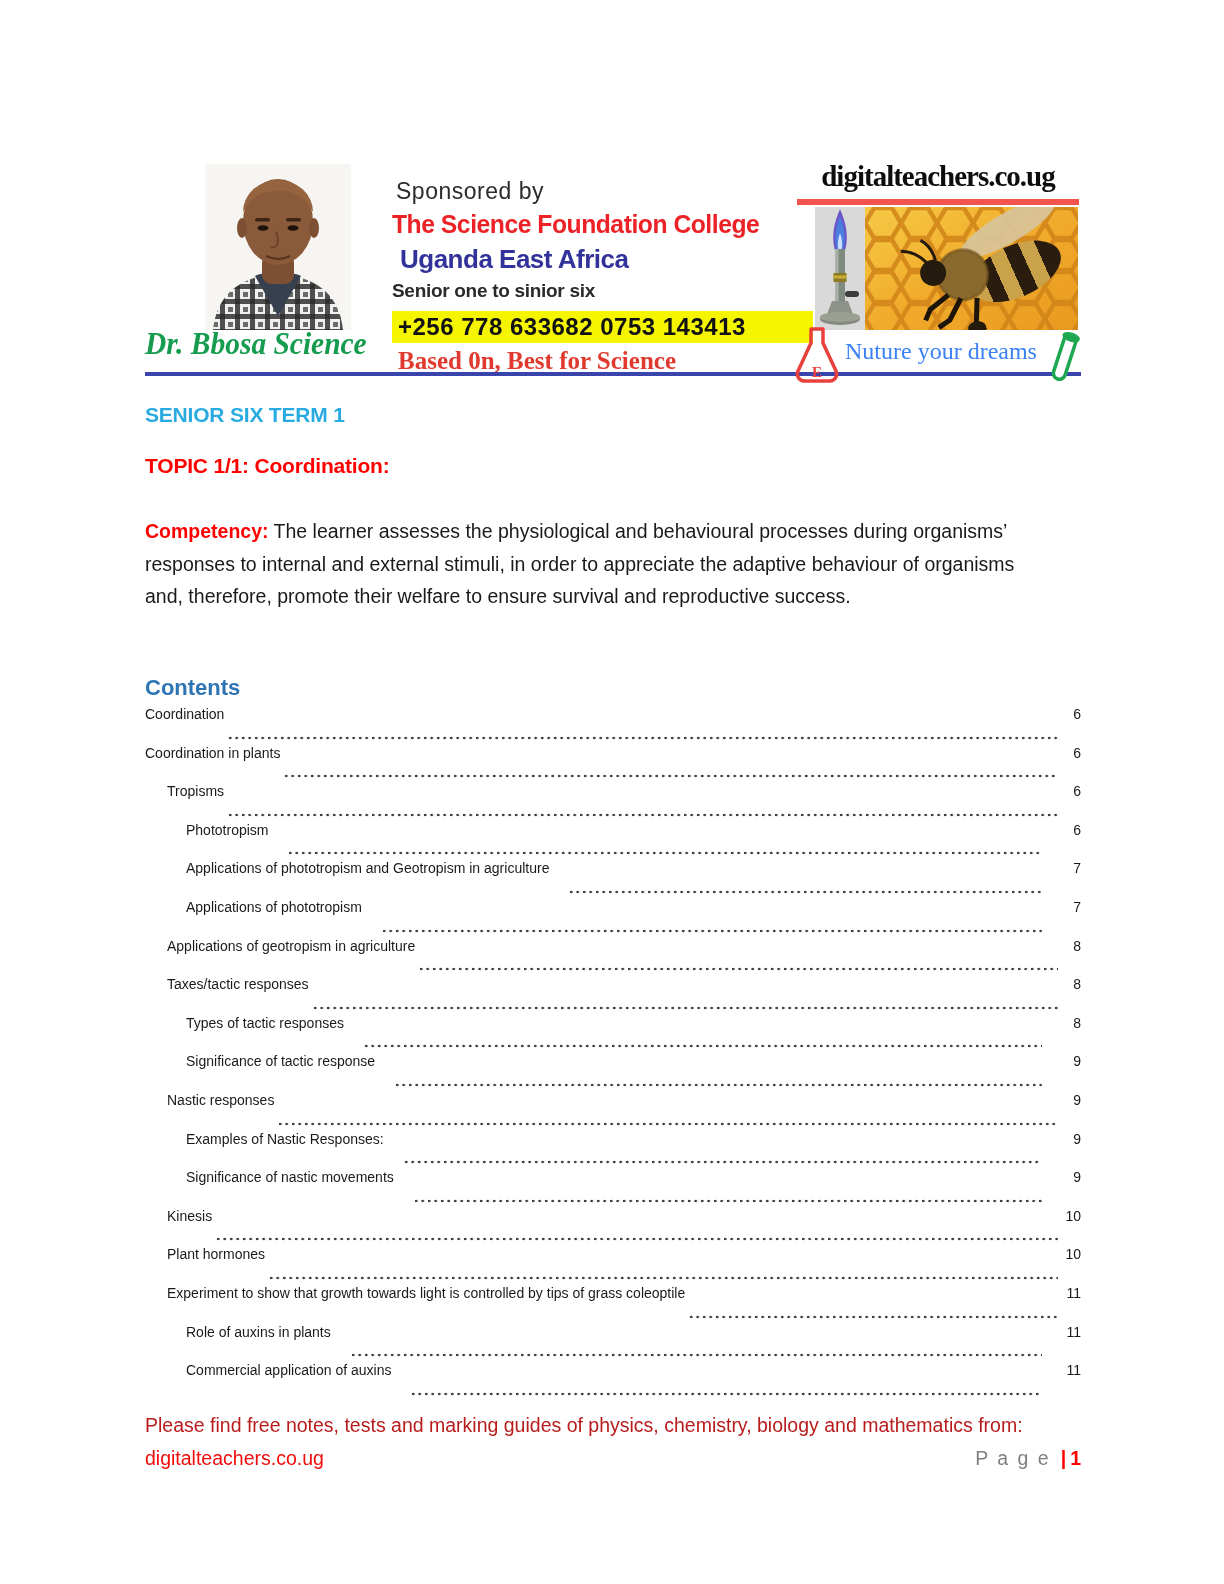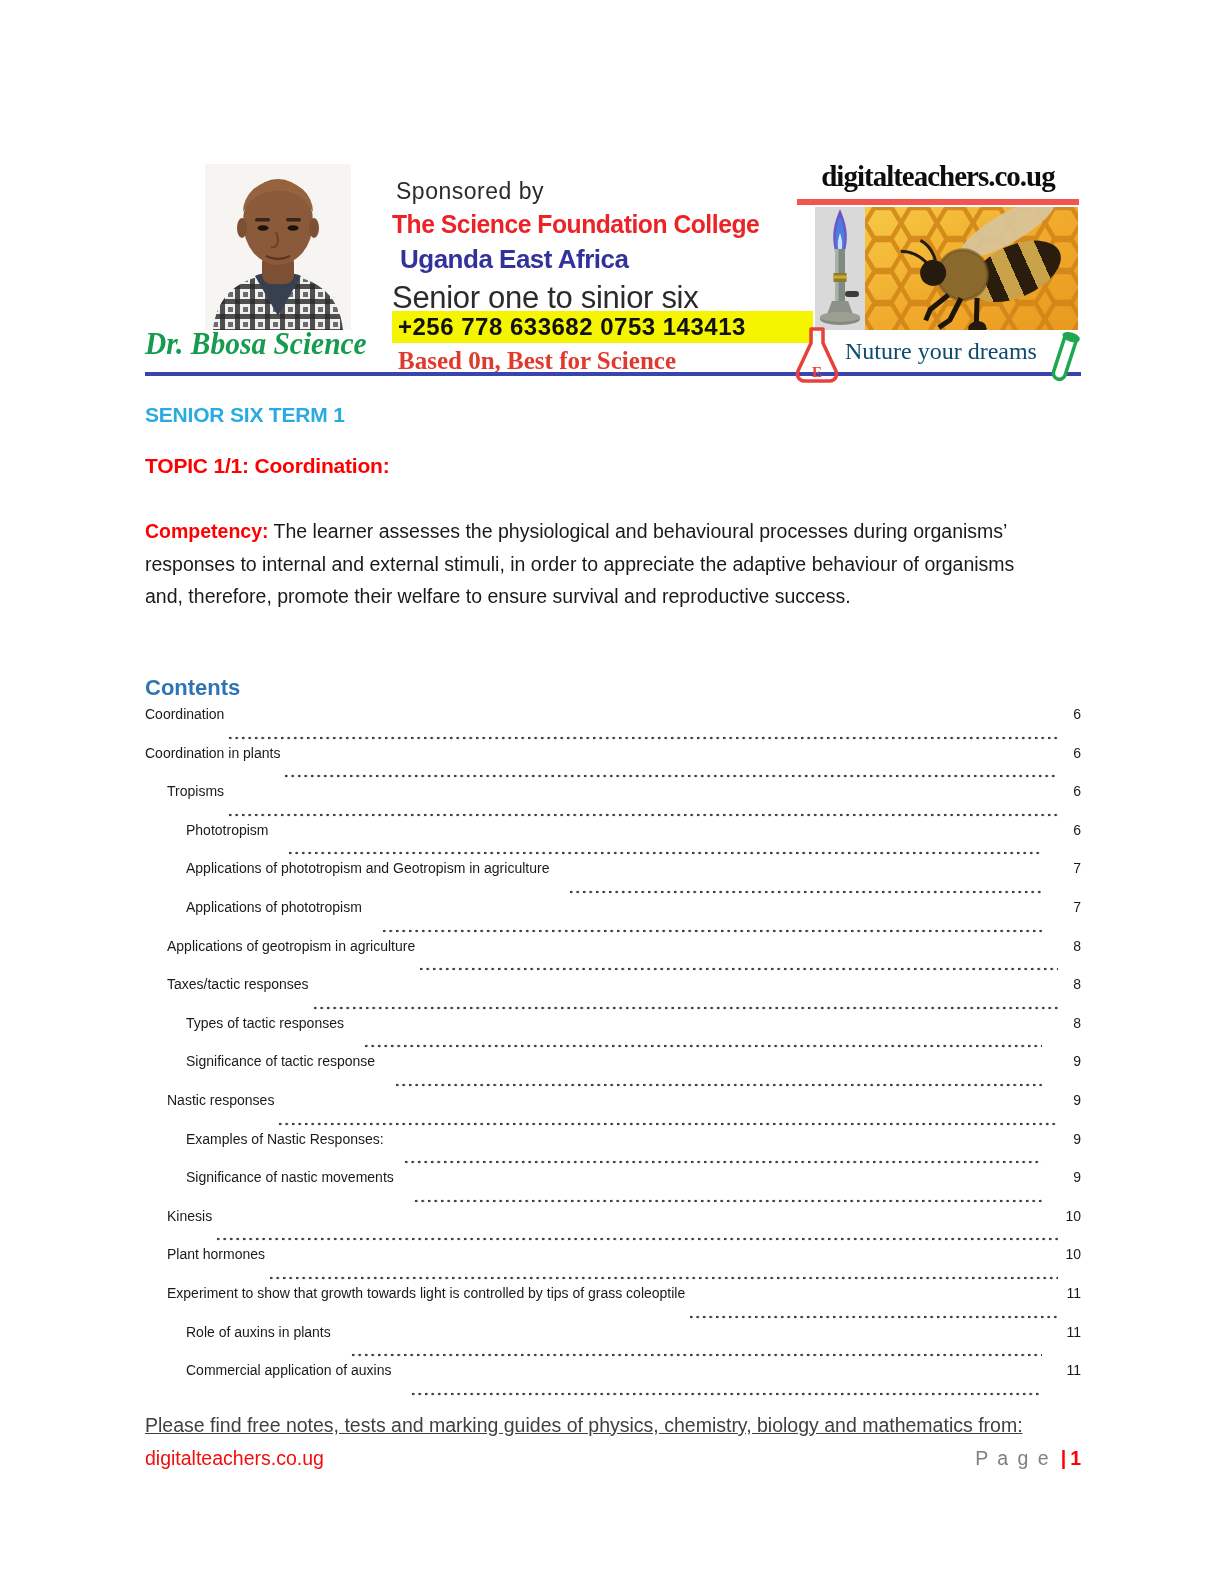--- a/index.html
+++ b/index.html
@@ -18,21 +18,21 @@
   .brand-name{
     position:absolute;left:0;top:164px;width:248px;
     font-family:"Liberation Serif","DejaVu Serif",serif;
     font-style:italic;font-weight:bold;font-size:31px;line-height:40px;
     color:#169C4E;white-space:nowrap;transform:scaleX(.95);transform-origin:left;
   }
   .mid-col{position:absolute;left:247px;top:0;width:420px;}
   .sponsored{position:absolute;left:4px;top:18px;font-size:23px;color:#2b2b2b;letter-spacing:.5px;}
   .college{position:absolute;left:0;top:49px;font-size:26px;font-weight:bold;color:#EC2227;white-space:nowrap;letter-spacing:-.5px;transform:scaleX(.95);transform-origin:left;}
   .location{position:absolute;left:8px;top:84px;font-size:26px;font-weight:bold;color:#32329B;letter-spacing:-.5px;}
-  .levels{position:absolute;left:0;top:120px;font-size:31px;font-weight:normal;color:#2b2b2b;letter-spacing:-.3px;}
+  .levels{position:absolute;left:0;top:120px;font-size:19px;font-weight:bold;color:#2b2b2b;letter-spacing:-.3px;}
   .phone-bar{
     position:absolute;left:0;top:151px;width:421px;height:32px;background:#F5F500;
     font-size:24px;font-weight:bold;color:#111;line-height:32px;padding-left:6px;box-sizing:border-box;
     white-space:nowrap;letter-spacing:.5px;
   }
   .slogan{
     position:absolute;left:6px;top:187px;
     font-family:"Liberation Serif","DejaVu Serif",serif;
     font-size:25px;font-weight:bold;color:#E0392E;white-space:nowrap;
   }
@@ -47,21 +47,21 @@
   .burner-box{position:absolute;left:20px;top:0;width:50px;height:123px;background:#d9d9d9;}
   .burner-box svg{display:block;width:100%;height:100%;}
   .bee-box{position:absolute;left:70px;top:0;width:213px;height:123px;overflow:hidden;}
   .bee-box svg{display:block;width:100%;height:100%;}
   .tagline-strip{position:absolute;left:0;top:170px;width:286px;height:48px;}
   .flask-wrap{position:absolute;left:-2px;top:-4px;width:48px;height:60px;z-index:3;}
   .tube-wrap{position:absolute;right:-2px;top:0;width:38px;height:58px;z-index:3;}
   .tagline{
     position:absolute;left:50px;top:8px;width:192px;text-align:center;
     font-family:"Liberation Serif","DejaVu Serif",serif;
-    font-size:24px;color:#0c4a6e;white-space:nowrap;
+    font-size:24px;color:#3b82f6;white-space:nowrap;
   }
   .header-rule{position:absolute;left:145px;top:372px;width:936px;height:4px;background:#3A44AD;z-index:1;}
 
   
   .term-heading{position:absolute;left:145px;top:403px;font-size:21px;font-weight:bold;color:#29ABE2;letter-spacing:-.2px;}
   .topic-heading{position:absolute;left:145px;top:454px;font-size:21px;font-weight:bold;color:#FF0000;letter-spacing:-.2px;text-align:center;}
   .competency{position:absolute;left:145px;top:498px;width:905px;font-size:19.5px;line-height:32.5px;color:#1a1a1a;margin-top:17px;}
   .competency .label{color:#FF0000;font-weight:bold;}
   .contents-heading{position:absolute;left:145px;top:675px;font-size:22px;font-weight:bold;color:#2E74B5;}
   .toc{position:absolute;left:145px;top:706px;width:936px;}
@@ -71,21 +71,21 @@
   .toc-label{white-space:nowrap;}
   .toc-dots{
     flex:1;align-self:flex-end;height:4px;margin:0 1px 5px 4px;
     background-image:radial-gradient(circle at 2px 2px,#3c3c3c 1.25px,transparent 1.6px);
     background-size:6.5px 4px;background-repeat:repeat-x;
   }
   .toc-page{min-width:22px;text-align:right;white-space:nowrap;}
 
   
   .footer{position:absolute;left:145px;top:1409px;width:936px;font-size:19.5px;line-height:33px;}
-  .footer-note{color:#404040;text-decoration:underline;}
+  .footer-note{color:#b91c1c;}
   .footer-row{display:flex;justify-content:space-between;align-items:baseline;}
   .footer-site{color:#F20D0D;}
   .page-label{color:#7F7F7F;letter-spacing:2px;}
   .page-sep{color:#FF0000;font-weight:bold;padding:0 4px 0 10px;}
   .page-num{color:#FF0000;font-weight:bold;}
 </style>
 </head>
 <body>
 
 <div class="page">

